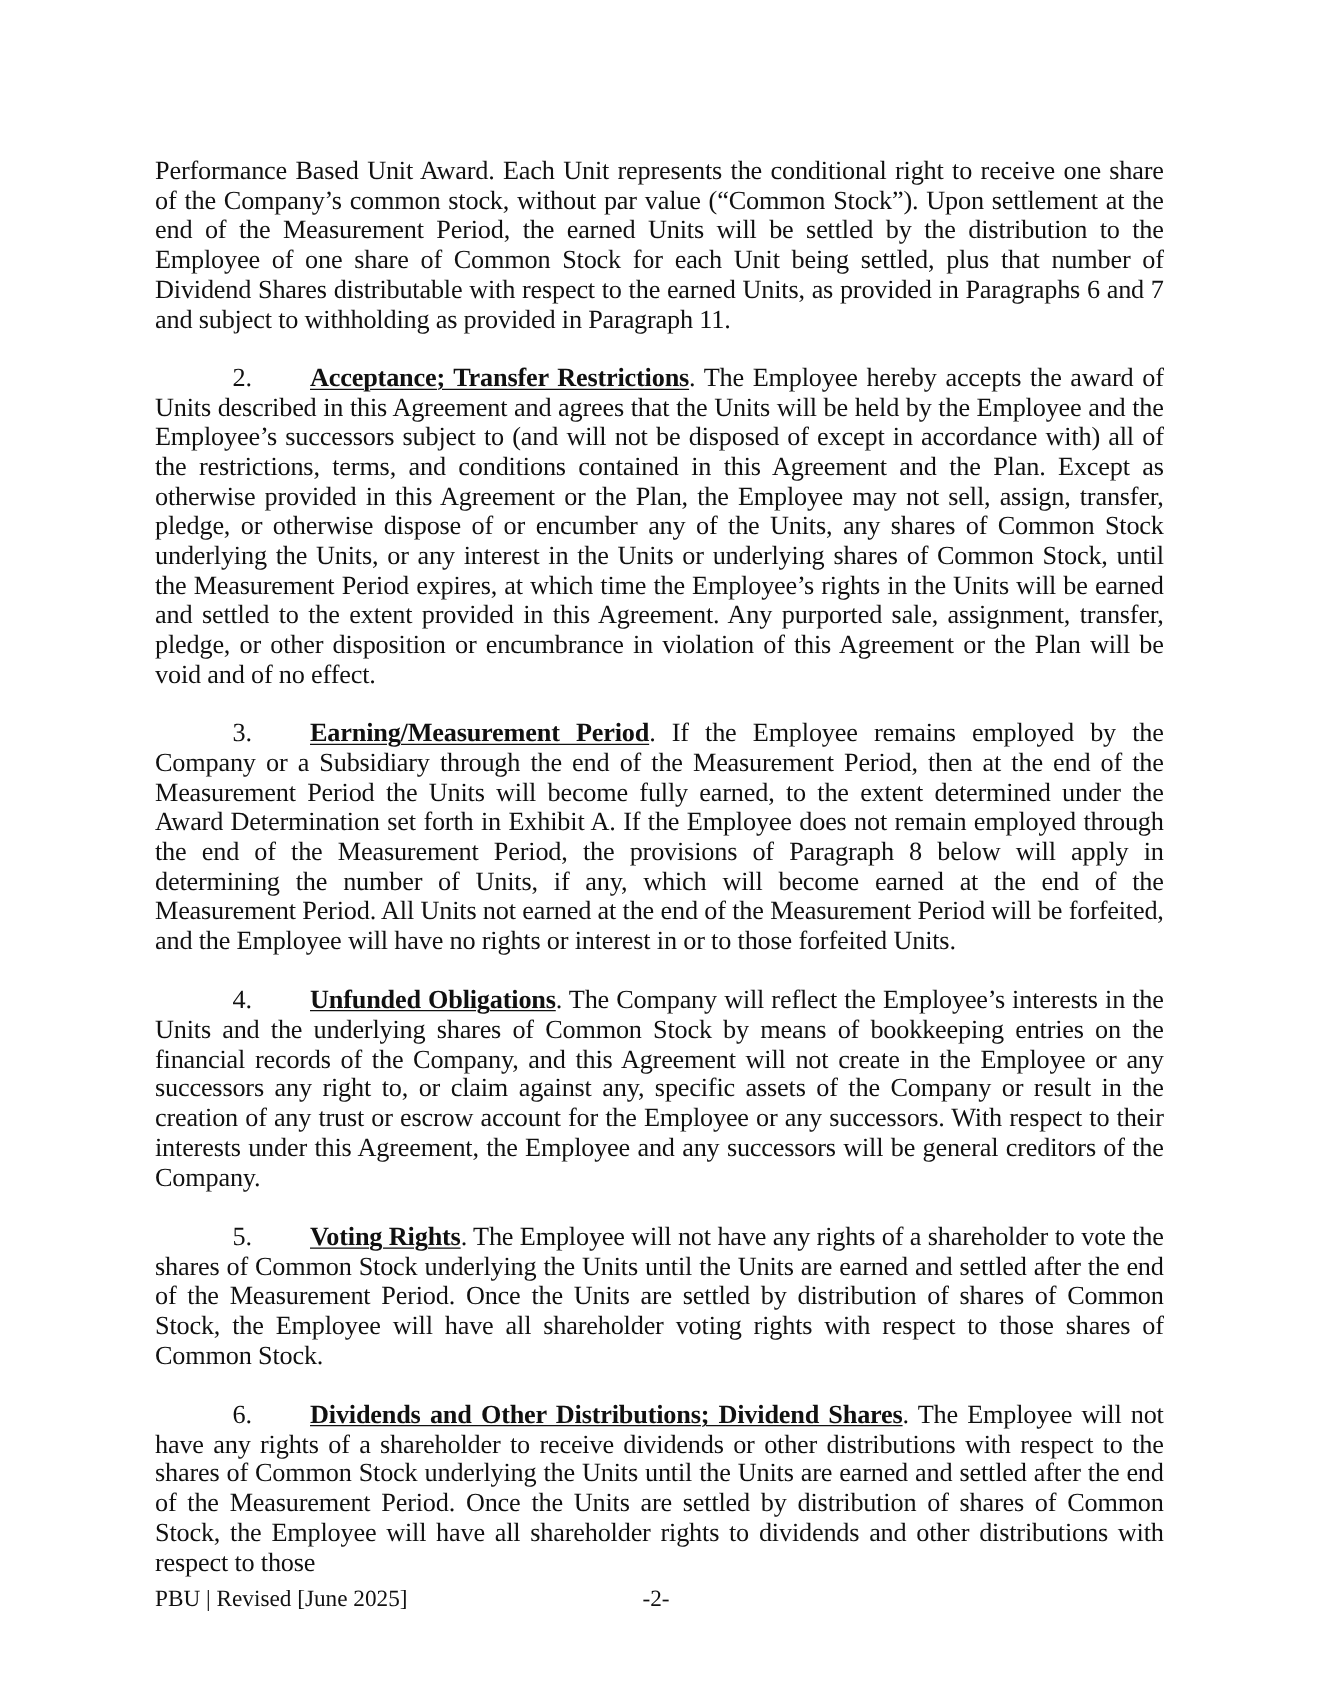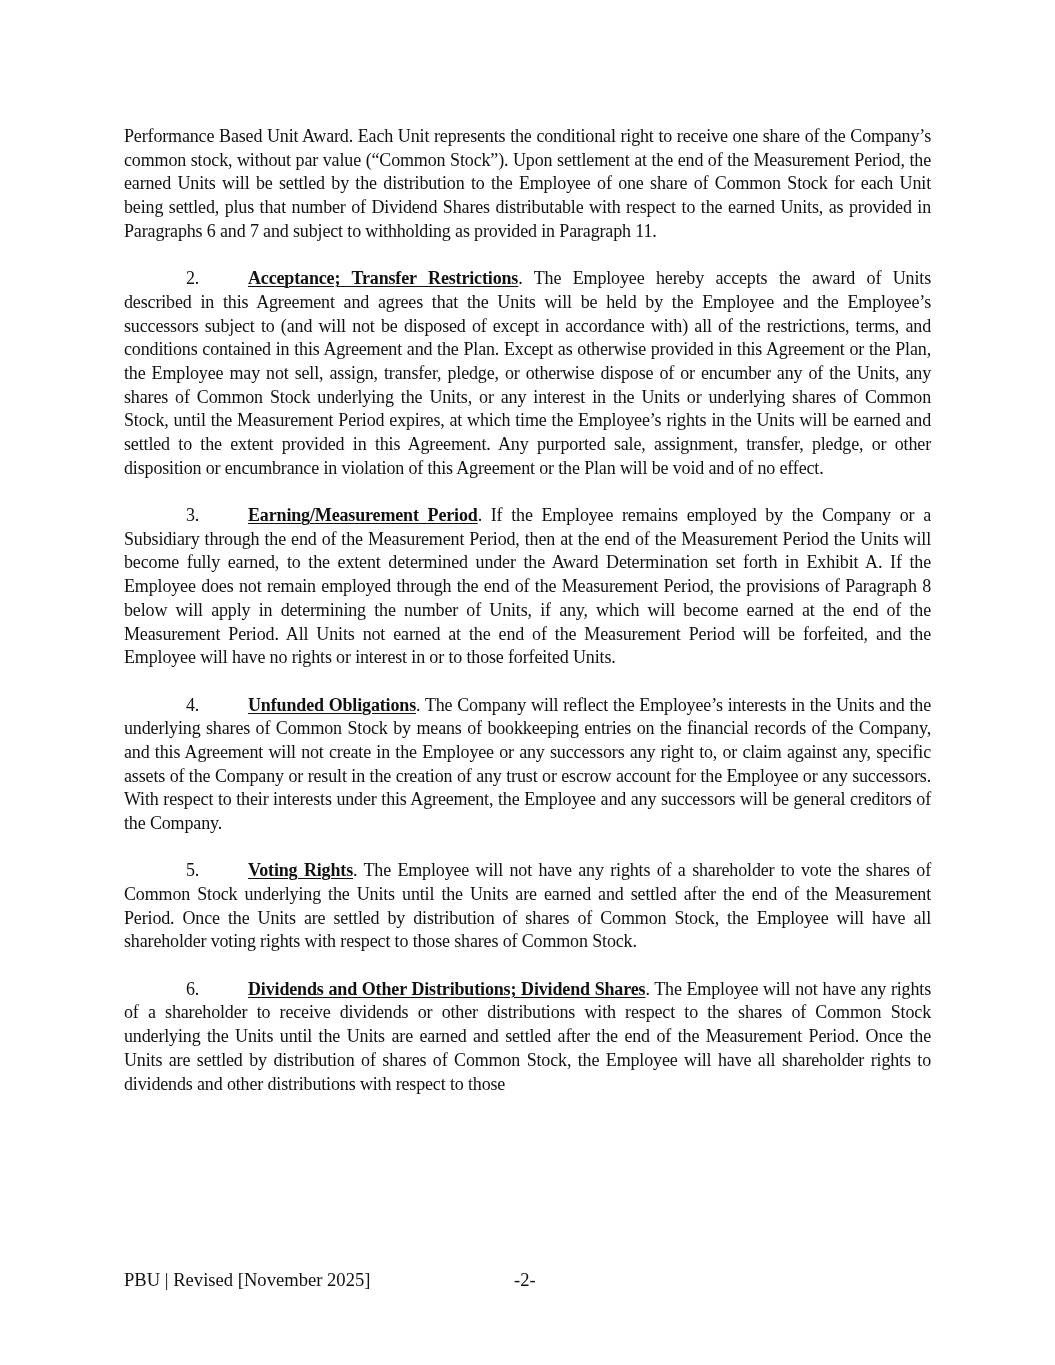--- a/index.html
+++ b/index.html
@@ -16,21 +16,21 @@
       color: #111111;
     }
     .page {
       position: absolute;
       left: 124px;
       top: 125px;
       width: 807px;
     }
     .para {
       margin: 0;
-      font-size: 18px;
+      font-size: 21px;
       line-height: 23.7px;
       text-align: justify;
       letter-spacing: -0.15px;
     }
     .para + .para {
       margin-top: 23.6px;
     }
     .num {
       display: inline-block;
       width: 124px;
@@ -86,15 +86,15 @@
   <p class="para">
     <span class="num">5.</span><span class="heading">Voting Rights</span><span>.  The Employee will not have any rights of a shareholder to vote the shares of Common Stock underlying the Units until the Units are earned and settled after the end of the Measurement Period.  Once the Units are settled by distribution of shares of Common Stock, the Employee will have all shareholder voting rights with respect to those shares of Common Stock.</span>
   </p>
 
   <p class="para">
     <span class="num">6.</span><span class="heading">Dividends and Other Distributions; Dividend Shares</span><span>.  The Employee will not have any rights of a shareholder to receive dividends or other distributions with respect to the shares of Common Stock underlying the Units until the Units are earned and settled after the end of the Measurement Period.  Once the Units are settled by distribution of shares of Common Stock, the Employee will have all shareholder rights to dividends and other distributions with respect to those</span>
   </p>
 </div>
 
 <div class="footer">
-  <span class="footer-left">PBU | Revised [November 2025]</span>
+  <span class="footer-left">PBU | Revised [June 2025]</span>
   <span class="footer-page">-2-</span>
 </div>
 
 </body></html>

